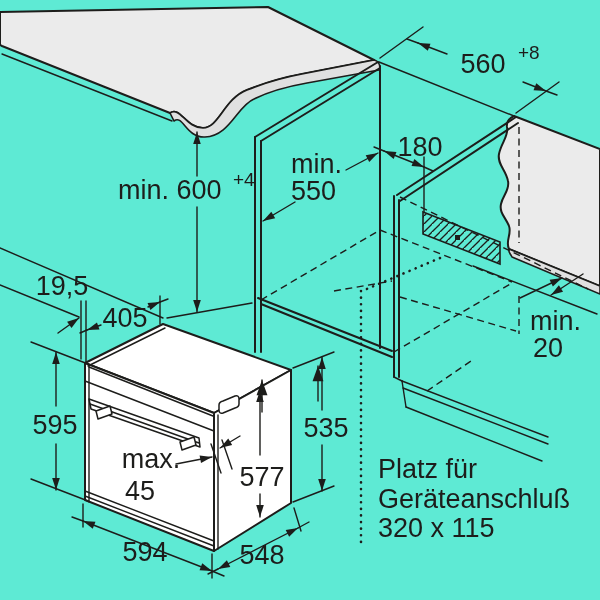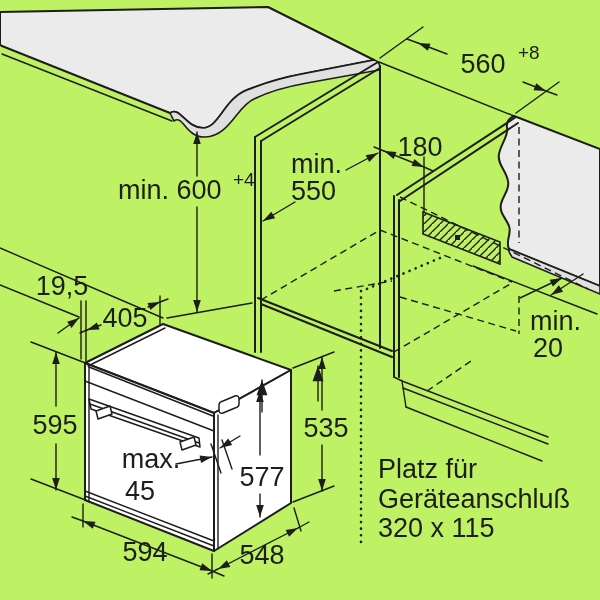--- a/index.html
+++ b/index.html
@@ -1,16 +1,16 @@
 <!DOCTYPE html>
 <html><head>
 <meta charset="utf-8">
 <style>
   html,body{margin:0;padding:0;background:#fff;}
-  .stage{width:600px;height:600px;position:relative;background:#bef264;overflow:hidden;
+  .stage{width:600px;height:600px;position:relative;background:#5eead4;overflow:hidden;
          font-family:"Liberation Sans", sans-serif;}
   svg{display:block;}
   .ln    {stroke:#1d1d1b;stroke-width:2;fill:none;stroke-linecap:round;stroke-linejoin:round;}
   .lnthin{stroke:#1d1d1b;stroke-width:1.4;fill:none;stroke-linecap:round;stroke-linejoin:round;}
   .dash  {stroke:#1d1d1b;stroke-width:1.4;fill:none;stroke-dasharray:7 4.5;}
   .dots  {stroke:#1d1d1b;stroke-width:2.6;fill:none;stroke-dasharray:0.1 6.5;stroke-linecap:round;}
   .surf  {fill:#ebebeb;stroke:#1d1d1b;stroke-width:2;stroke-linejoin:round;}
   .band  {fill:#e0e0e0;stroke:#1d1d1b;stroke-width:1.6;stroke-linejoin:round;}
   .white {fill:#ffffff;stroke:#1d1d1b;stroke-width:2;stroke-linejoin:round;}
   .whitethin{fill:#ffffff;stroke:#1d1d1b;stroke-width:1.5;stroke-linejoin:round;}

